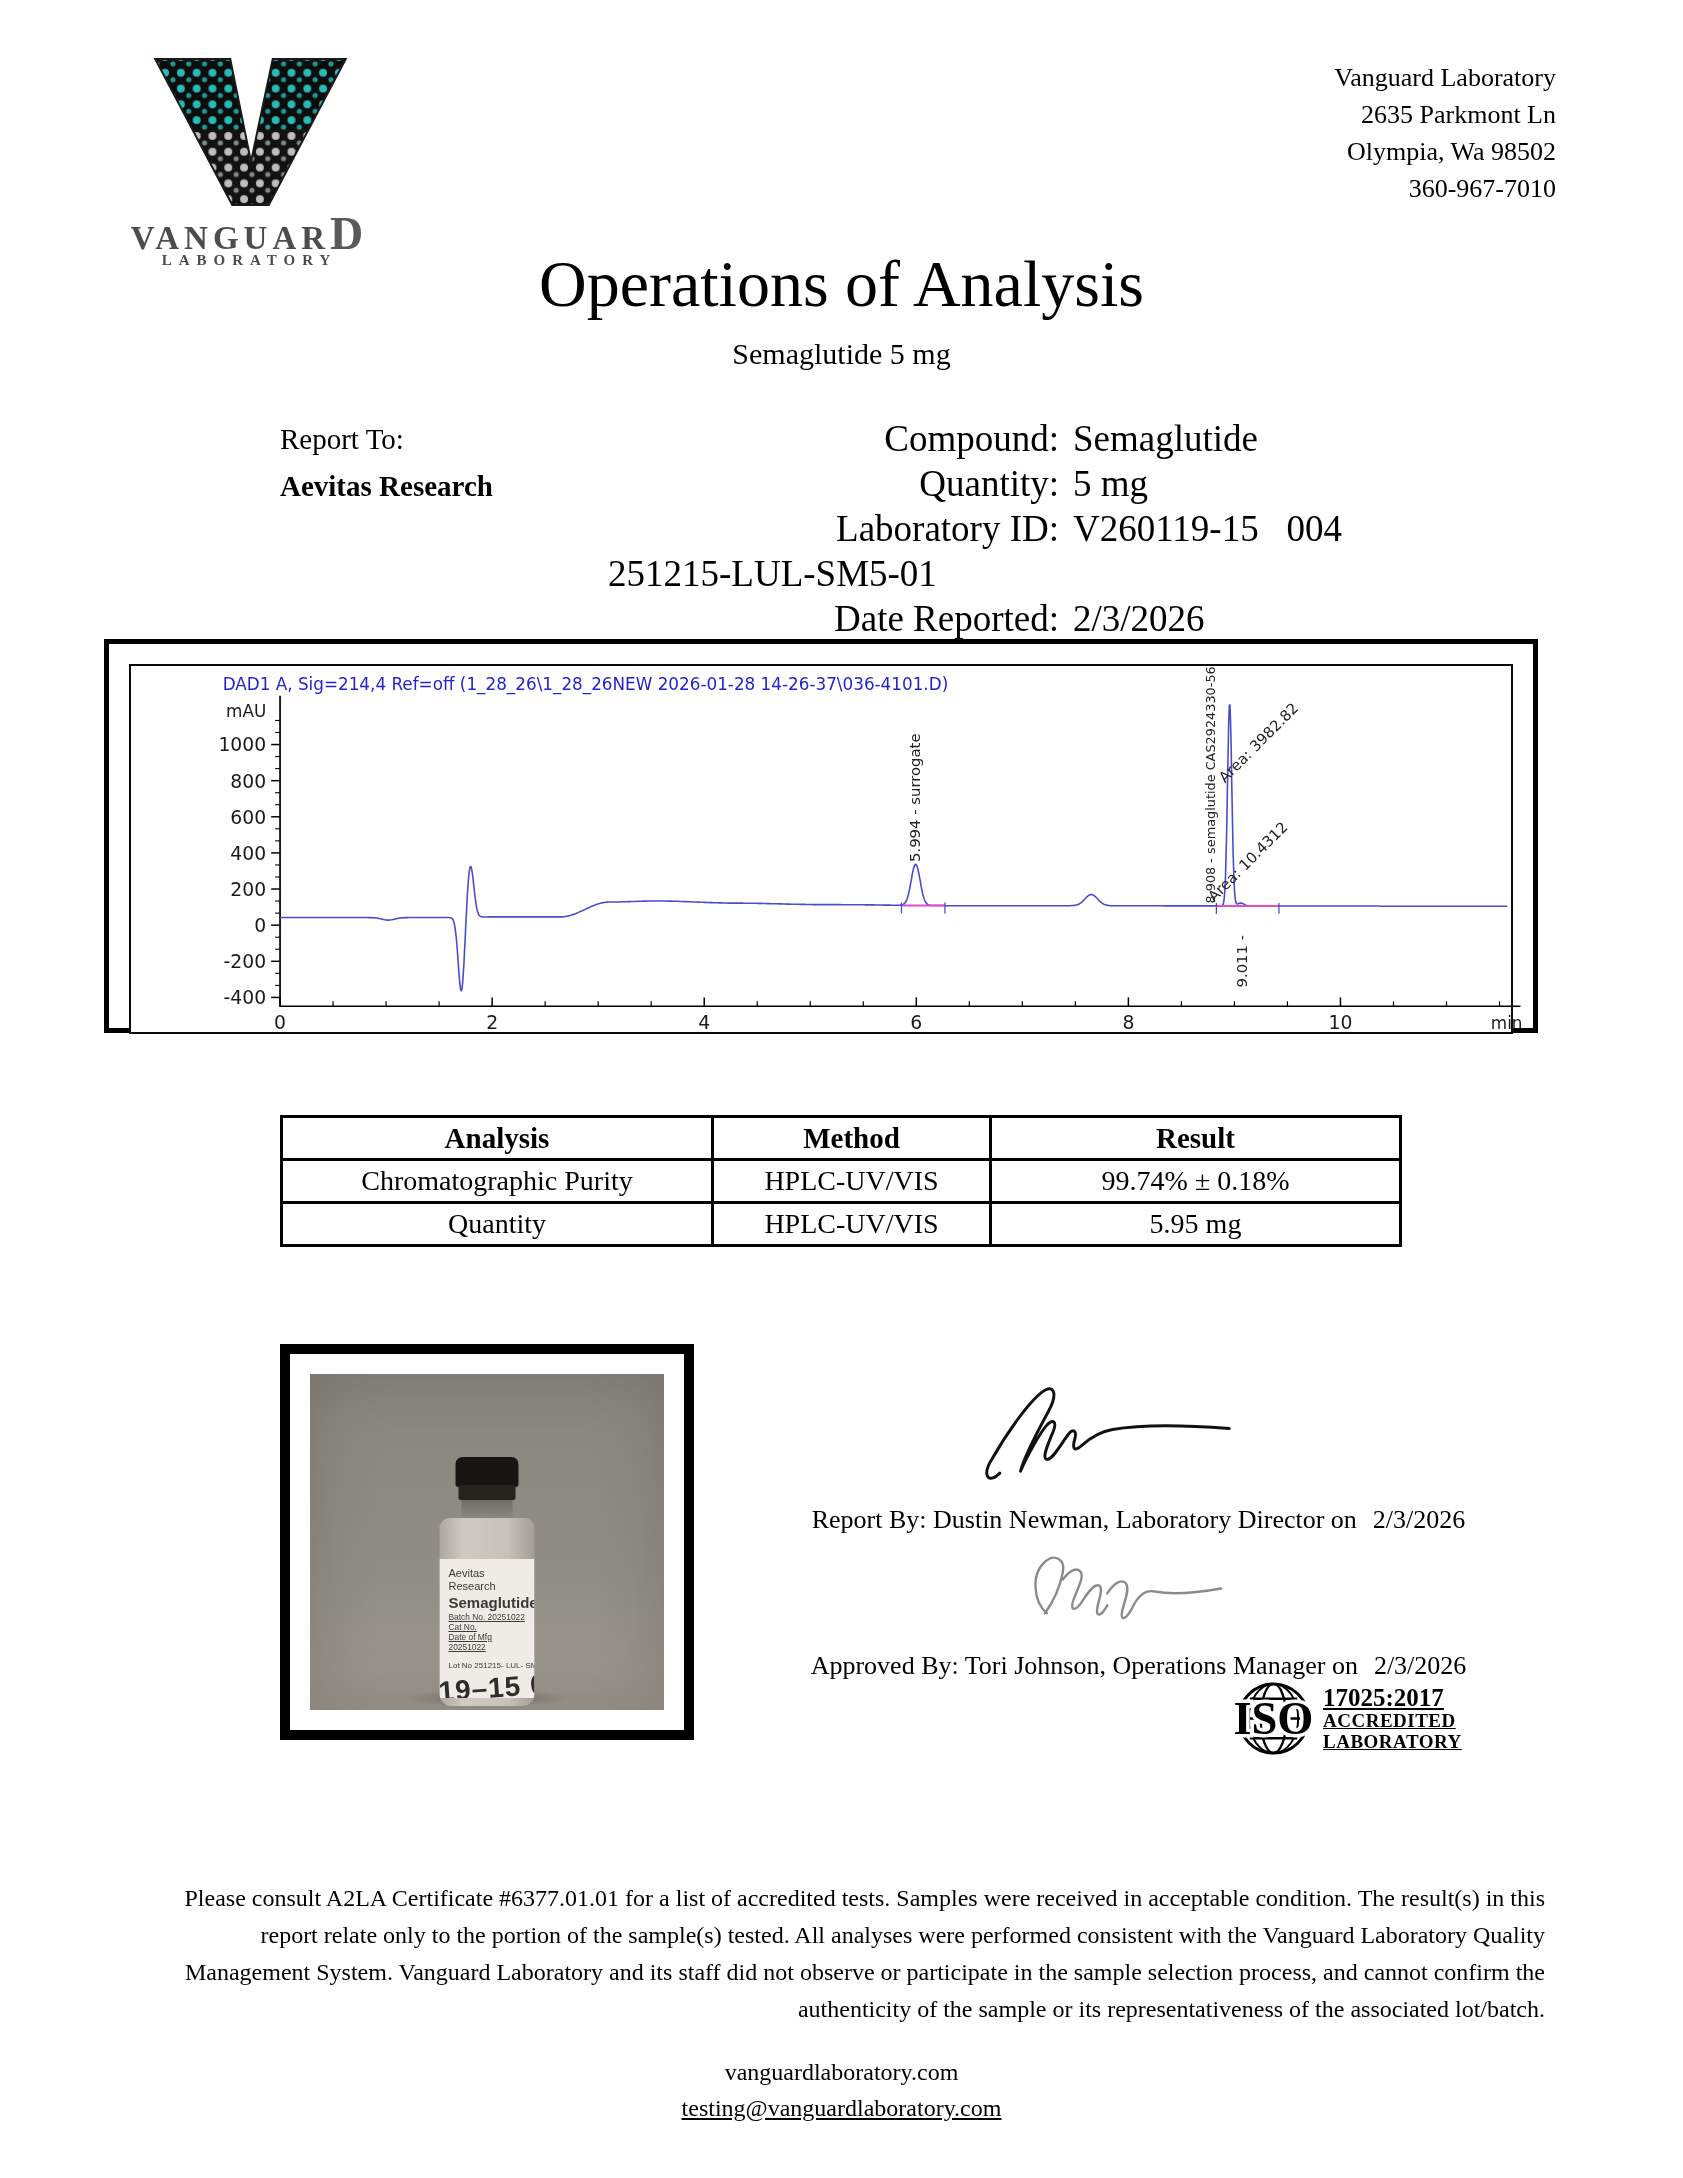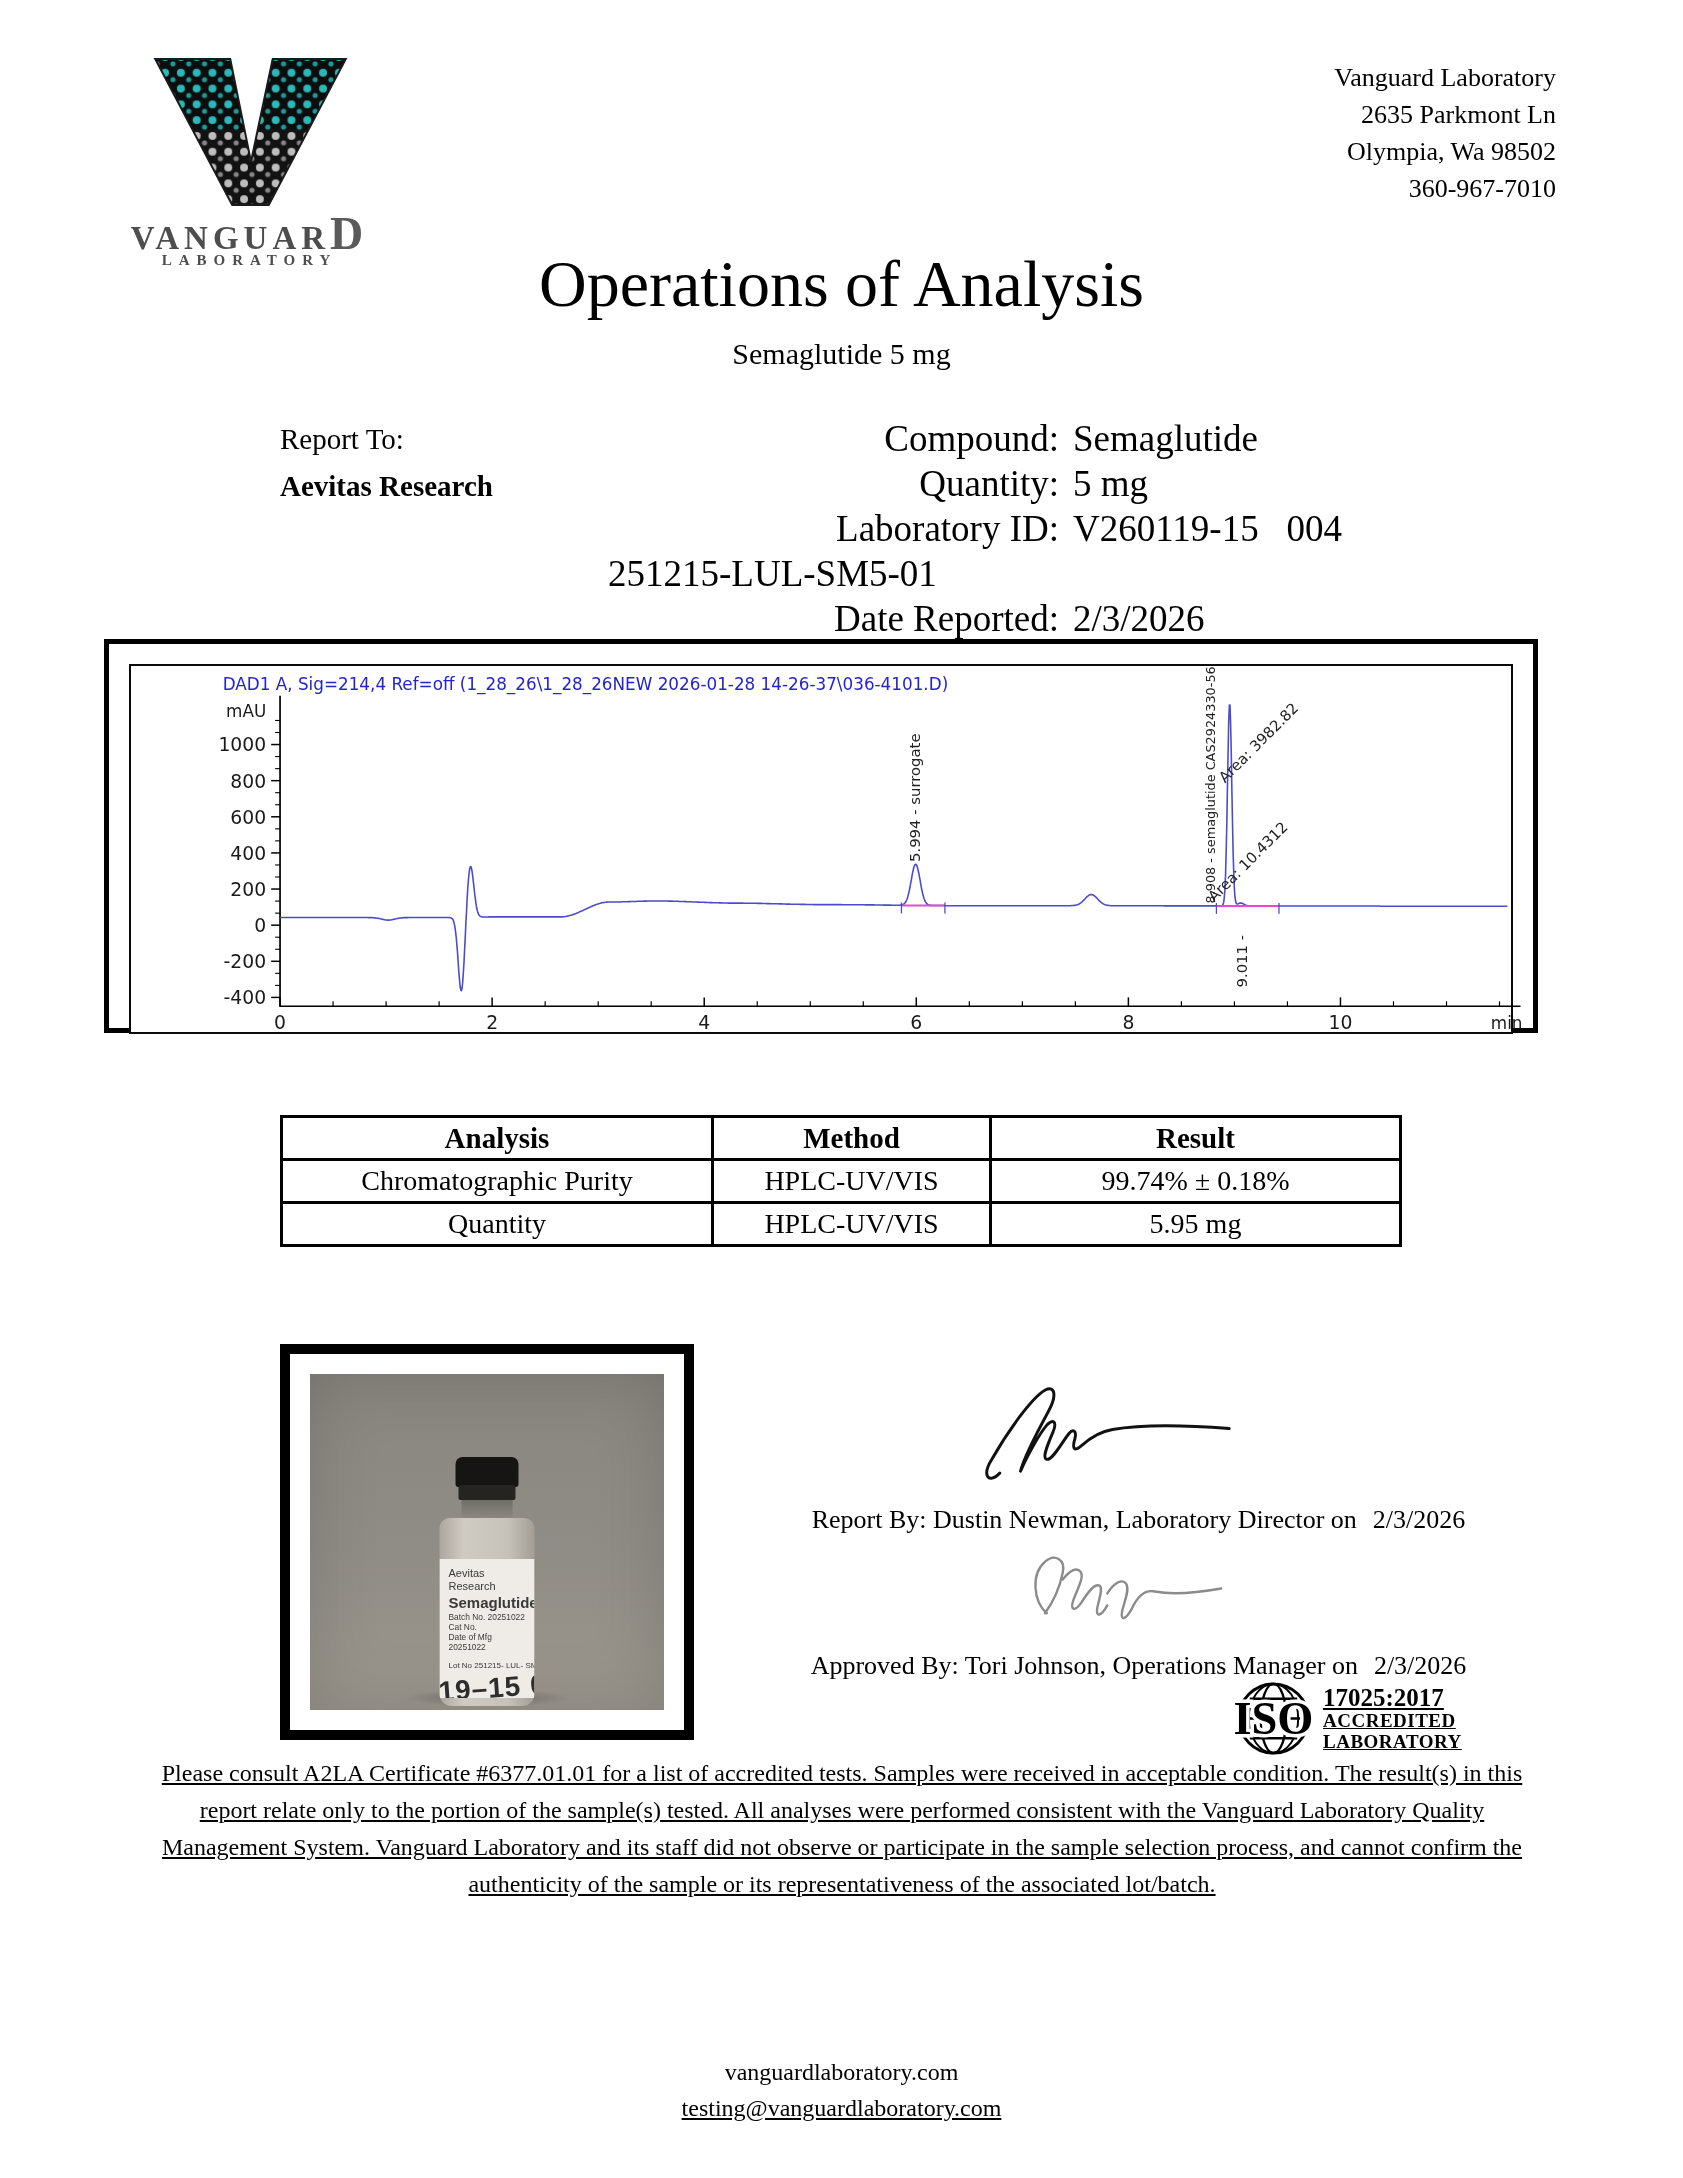--- a/index.html
+++ b/index.html
@@ -52,42 +52,42 @@
   .vial-crimp{width:57px;height:15px;margin:-2px auto 0;background:#262421;border-radius:2px;}
   .vial-neck{width:51px;height:20px;margin:0 auto;background:linear-gradient(180deg,#6e6b65,#8d8a83);opacity:.92;}
   .vial-body{position:relative;width:95px;height:188px;margin:-2px auto 0;overflow:hidden;
              background:linear-gradient(90deg,#aba79f,#cfcbc3 25%,#c6c2ba 72%,#a29e96);
              border-radius:10px 10px 12px 12px;}
   .vial-label{position:absolute;left:0;right:0;bottom:8px;height:139px;background:#efece7;
               padding:8px 4px 0 9px;box-sizing:border-box;color:#3a3a3a;
               font-family:"Liberation Sans",sans-serif;overflow:hidden;}
   .lbl-brand{font-size:11px;line-height:13px;}
   .lbl-name{font-size:15px;font-weight:bold;line-height:19px;white-space:nowrap;}
-  .lbl-s{font-size:8.4px;line-height:10px;}
+  .lbl-s{font-size:8.4px;line-height:10px;text-decoration:underline;}
   .lbl-lot{font-size:8px;line-height:10px;margin-top:9px;white-space:nowrap;}
   .lbl-marker{font-size:28px;font-weight:bold;letter-spacing:1px;color:#2d2d2d;
               transform:rotate(-4deg);margin:2px 0 0 -10px;white-space:nowrap;}
 
   
   .sig1{position:absolute;left:980px;top:1382px;}
   .sig2{position:absolute;left:1015px;top:1540px;}
   .sigline{position:absolute;left:797px;width:683px;text-align:center;font-size:26px;}
   .sigline .date{margin-left:16px;}
   .line-report{top:1505px;}
   .line-approved{top:1651px;}
 
   
   .iso{position:absolute;left:1228px;top:1677px;display:flex;align-items:center;gap:4px;}
   .iso-text div{font-weight:bold;text-decoration:underline;line-height:1.08;white-space:nowrap;}
   .iso-cert{font-size:25px;}
   .iso-l2,.iso-l3{font-size:19px;letter-spacing:0.5px;}
 
   
-  .disclaimer{position:absolute;left:139px;top:1755px;width:1406px;text-align:center;
-              font-size:24px;line-height:37px;text-decoration:underline;}
+  .disclaimer{position:absolute;left:139px;top:1880px;width:1406px;text-align:right;
+              font-size:24px;line-height:37px;}
   .site1{position:absolute;top:2059px;left:0;width:100%;text-align:center;font-size:24px;}
   .site2{position:absolutes;position:absolute;top:2095px;left:0;width:100%;text-align:center;font-size:24px;text-decoration:underline;}
 </style>
 </head>
 <body>
 
 <div class="page">
 
   <div class="logo">
     <svg width="210" height="158" viewBox="0 0 212 160">

